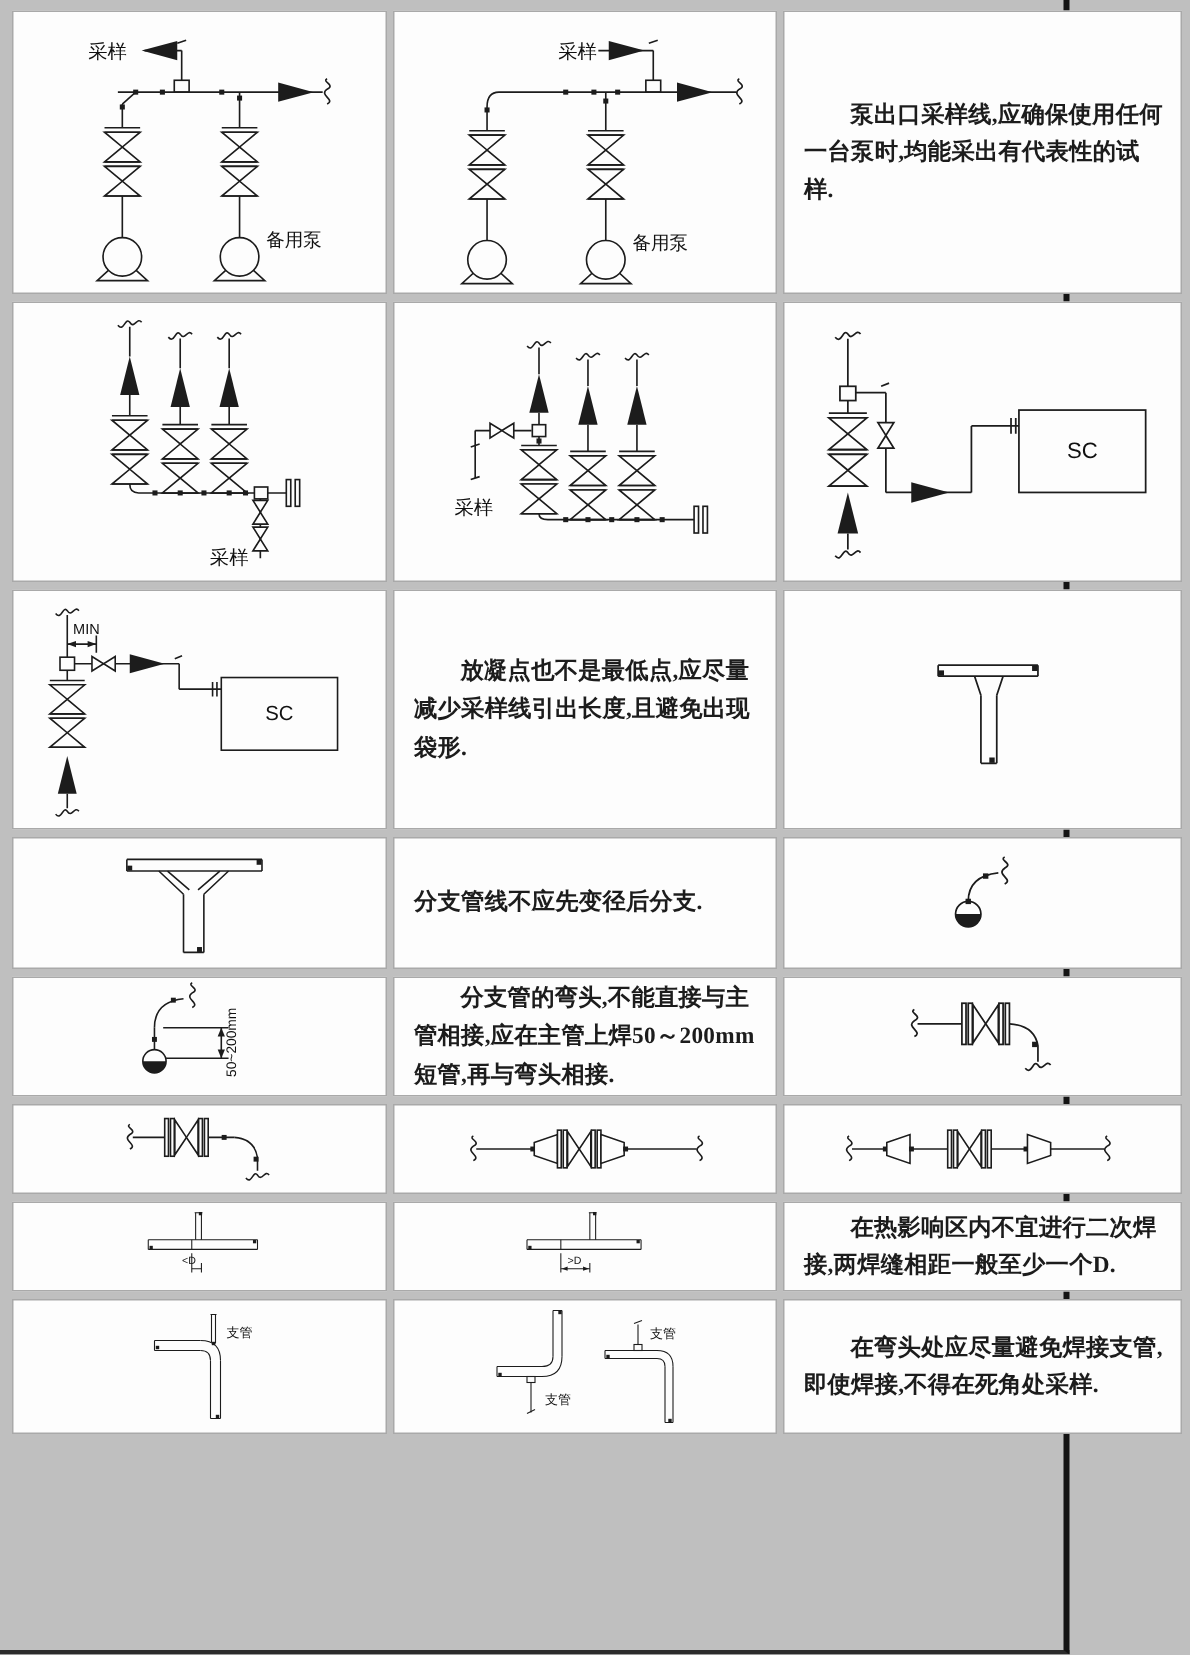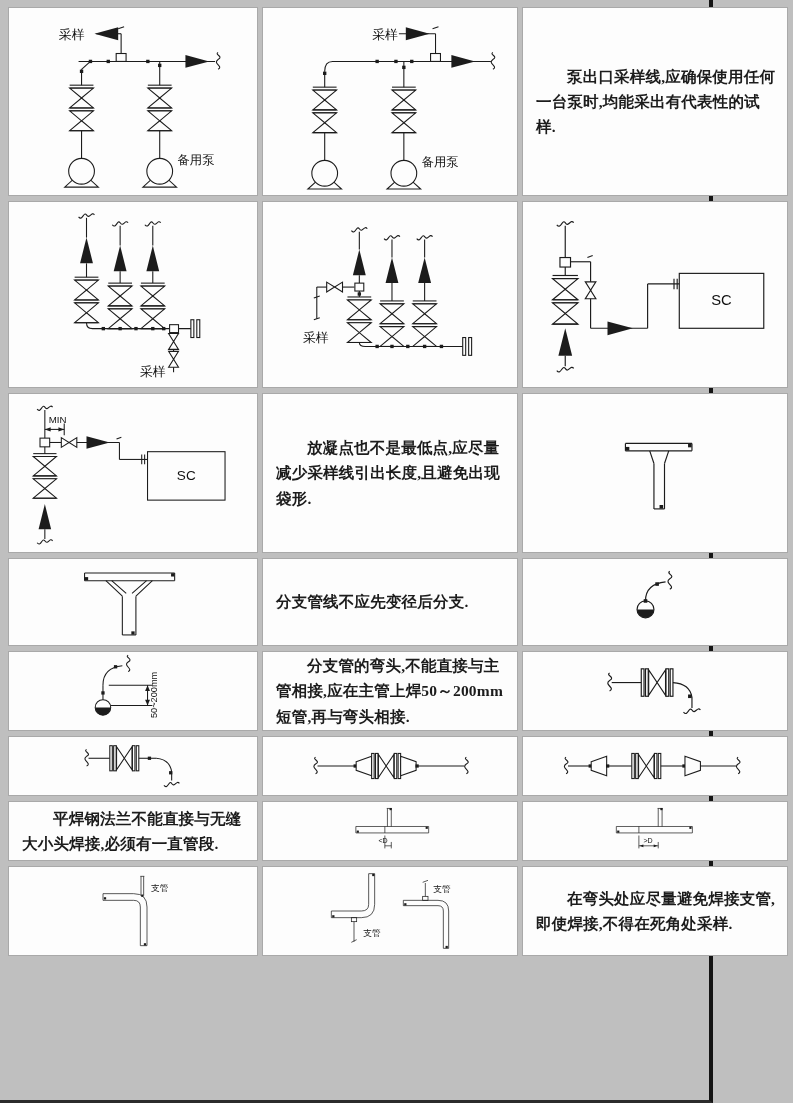--- a/index.html
+++ b/index.html
@@ -387,23 +387,20 @@
       <use href="#dot" x="79" y="30"></use>
       <line class="ln" x1="78" y1="30" x2="104" y2="30"></line>
       <use href="#fvalve" x="119" y="30"></use>
       <line class="ln" x1="134" y1="30" x2="159" y2="30"></line>
       <use href="#dot" x="158" y="30"></use>
       <use href="#rright" x="167" y="30"></use>
       <line class="ln" x1="175" y1="30" x2="212" y2="30"></line>
       <use href="#squigv" x="214" y="30"></use>
     </svg>
   </div>
-  <div class="cell note">
-    <p>平焊钢法兰不能直接与无缝大小头焊接,必须有一直管段.</p>
-  </div>
 
   <div class="cell">
     <svg viewBox="0 0 250 90">
       <line class="ln" x1="72" y1="38" x2="185" y2="38"></line>
       <line class="ln" x1="72" y1="48" x2="185" y2="48"></line>
       <line class="ln" x1="72" y1="38" x2="72" y2="48"></line>
       <line class="ln" x1="185" y1="38" x2="185" y2="48"></line>
       <use href="#dot" x="75" y="46"></use>
         <use href="#dot" x="182" y="40"></use>
       <line class="ln" x1="117" y1="38" x2="117" y2="48"></line>
@@ -430,20 +427,23 @@
       <line class="ln" x1="139" y1="38" x2="139" y2="10"></line>
       <line class="ln" x1="132" y1="10" x2="140" y2="10"></line>
       <use href="#dot" x="138" y="11"></use>
       <line class="ln" x1="103" y1="52" x2="103" y2="72"></line>
       <line class="ln" x1="133" y1="62" x2="133" y2="72"></line>
       <line class="ln" x1="103" y1="68" x2="133" y2="68"></line>
       <polygon class="fl" points="104,68 110,65.8 110,70.2"></polygon>
       <polygon class="fl" points="132,68 126,65.8 126,70.2"></polygon>
       <text class="lbl" font-size="11" x="110" y="63">&gt;D</text>
     </svg>
+  </div>
+  <div class="cell note">
+    <p>在热影响区内不宜进行二次焊接,两焊缝相距一般至少一个D.</p>
   </div>
 
   <div class="cell">
     <svg viewBox="0 0 250 132">
       <line class="ln" x1="80" y1="40" x2="126" y2="40"></line>
       <line class="ln" x1="80" y1="50" x2="126" y2="50"></line>
       <line class="ln" x1="80" y1="40" x2="80" y2="50"></line>
       <use href="#dot" x="83" y="47"></use>
       <path class="ln" d="M126,40 Q146,40 146,60"></path>
       <path class="ln" d="M126,50 Q136,50 136,60"></path>

